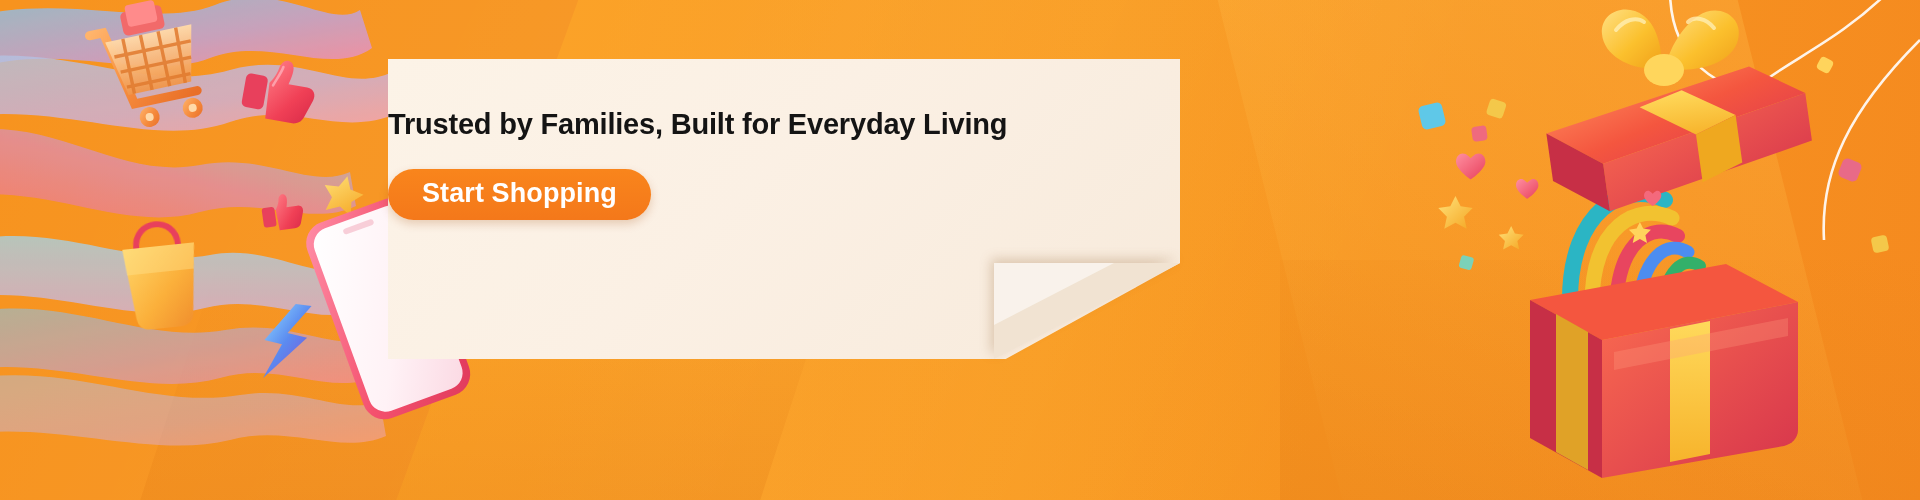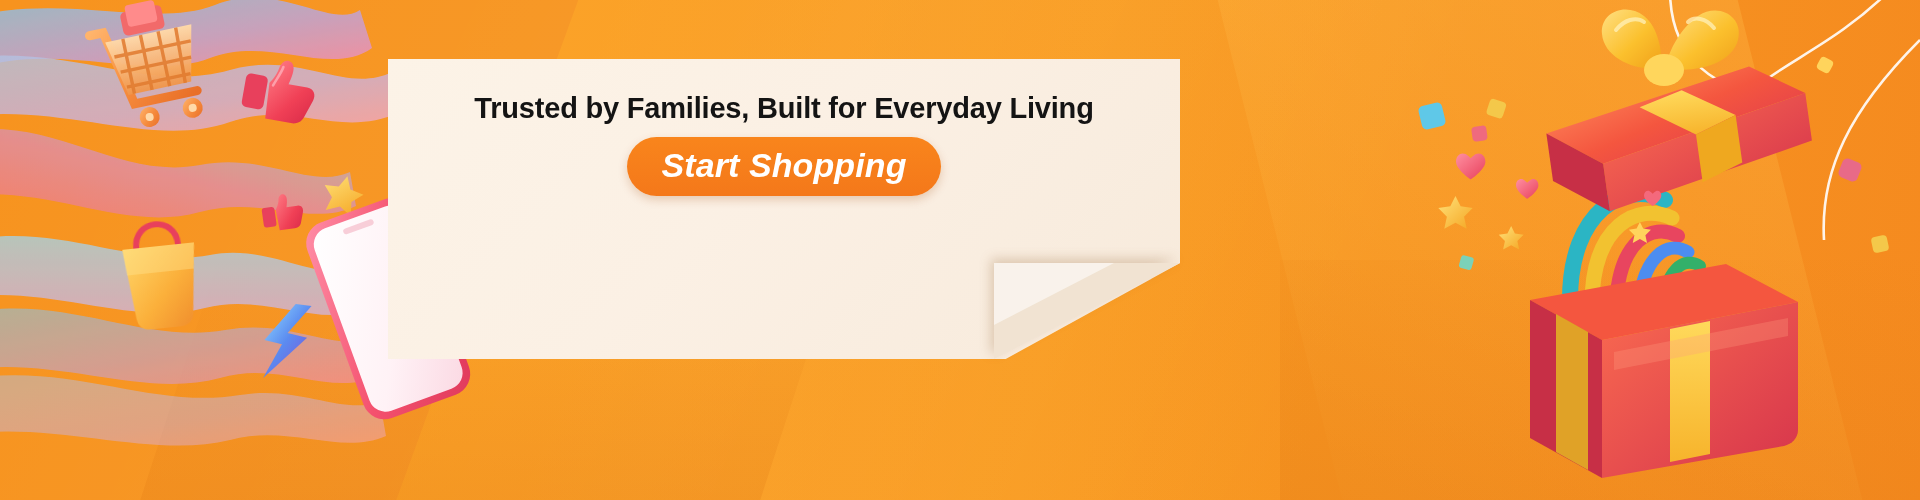--- a/index.html
+++ b/index.html
@@ -53,42 +53,42 @@
     width:792px; height:300px;
     background:linear-gradient(135deg,#FCF3E7 0%, #FBF0E4 45%, #F7EADB 100%);
     box-shadow:0 10px 26px rgba(120,60,0,0.16);
     
     clip-path:polygon(0 0, 100% 0, 100% 68%, 78% 100%, 0 100%);
   }
   .card-inner {
     position:absolute; left:388px; top:59px;
     width:792px; height:300px;
     display:flex; flex-direction:column;
-    align-items:center; justify-content:flex-start;
-    padding-top:33px;
+    align-items:flex-start; justify-content:flex-start;
+    padding-top:49px;
   }
   .headline {
     font-size:29px; font-weight:bold; color:#141414;
     letter-spacing:-0.2px; white-space:nowrap;
   }
   .subtitle {
     margin-top:24px;
     font-size:25px; font-style:italic; font-weight:400;
     color:#1A1A1A; line-height:1.30; text-align:center;
   }
   .cta {
-    margin-top:12px;
+    margin-top:28px;
     display:inline-flex; align-items:center; justify-content:center;
     background:linear-gradient(180deg,#F9851C 0%, #F4781A 100%);
     color:#FFFFFF;
-    font-size:34px; font-weight:bold; letter-spacing:0.1px;
+    font-size:27px; font-weight:bold; letter-spacing:0.1px;
     padding:9px 34px 11px;
     border:none; border-radius:999px;
     box-shadow:0 4px 10px rgba(160,70,0,0.22);
-    cursor:pointer; white-space:nowrap;font-style:italic;
+    cursor:pointer; white-space:nowrap;
   }
 
   
   .curl {
     position:absolute;
     left:994px; top:263px;
     width:0; height:0;
     border-left:0 solid transparent;
     border-top:96px solid #F1E3D2;
     border-right:186px solid transparent;

